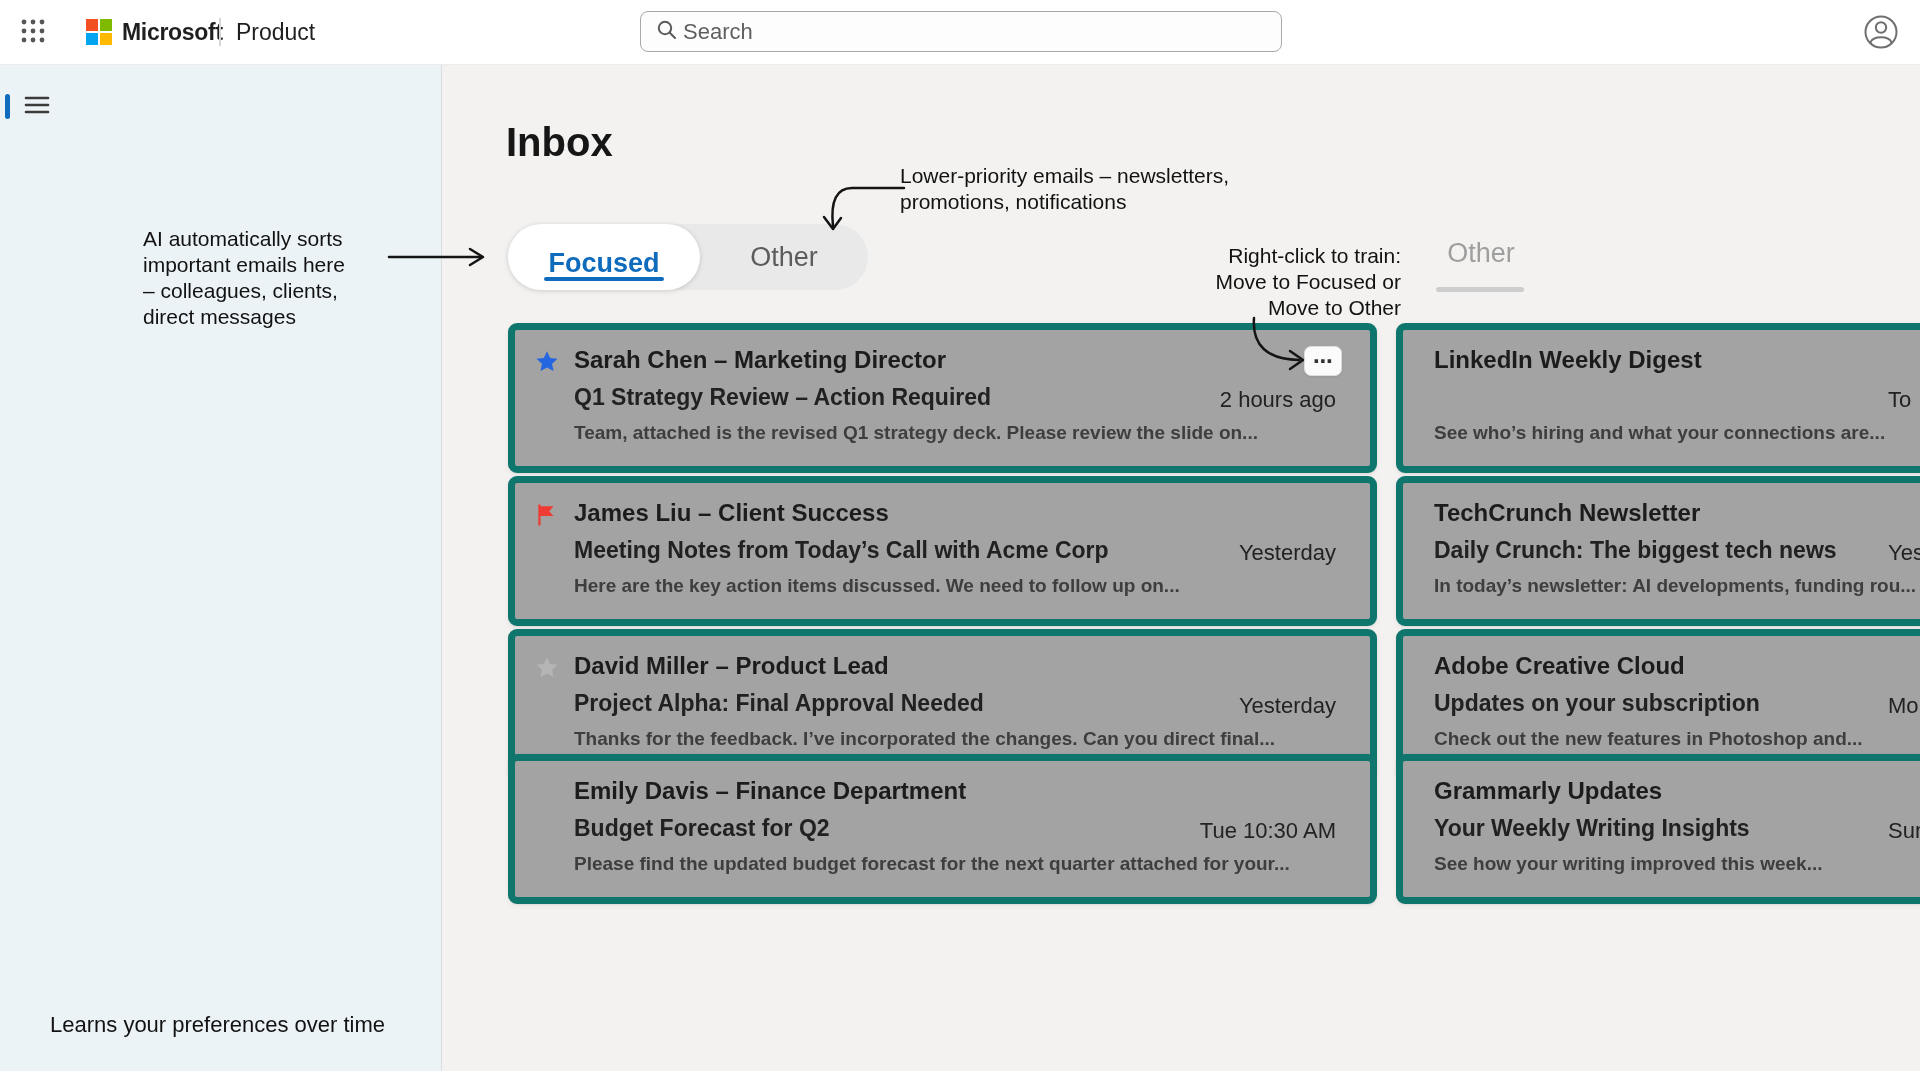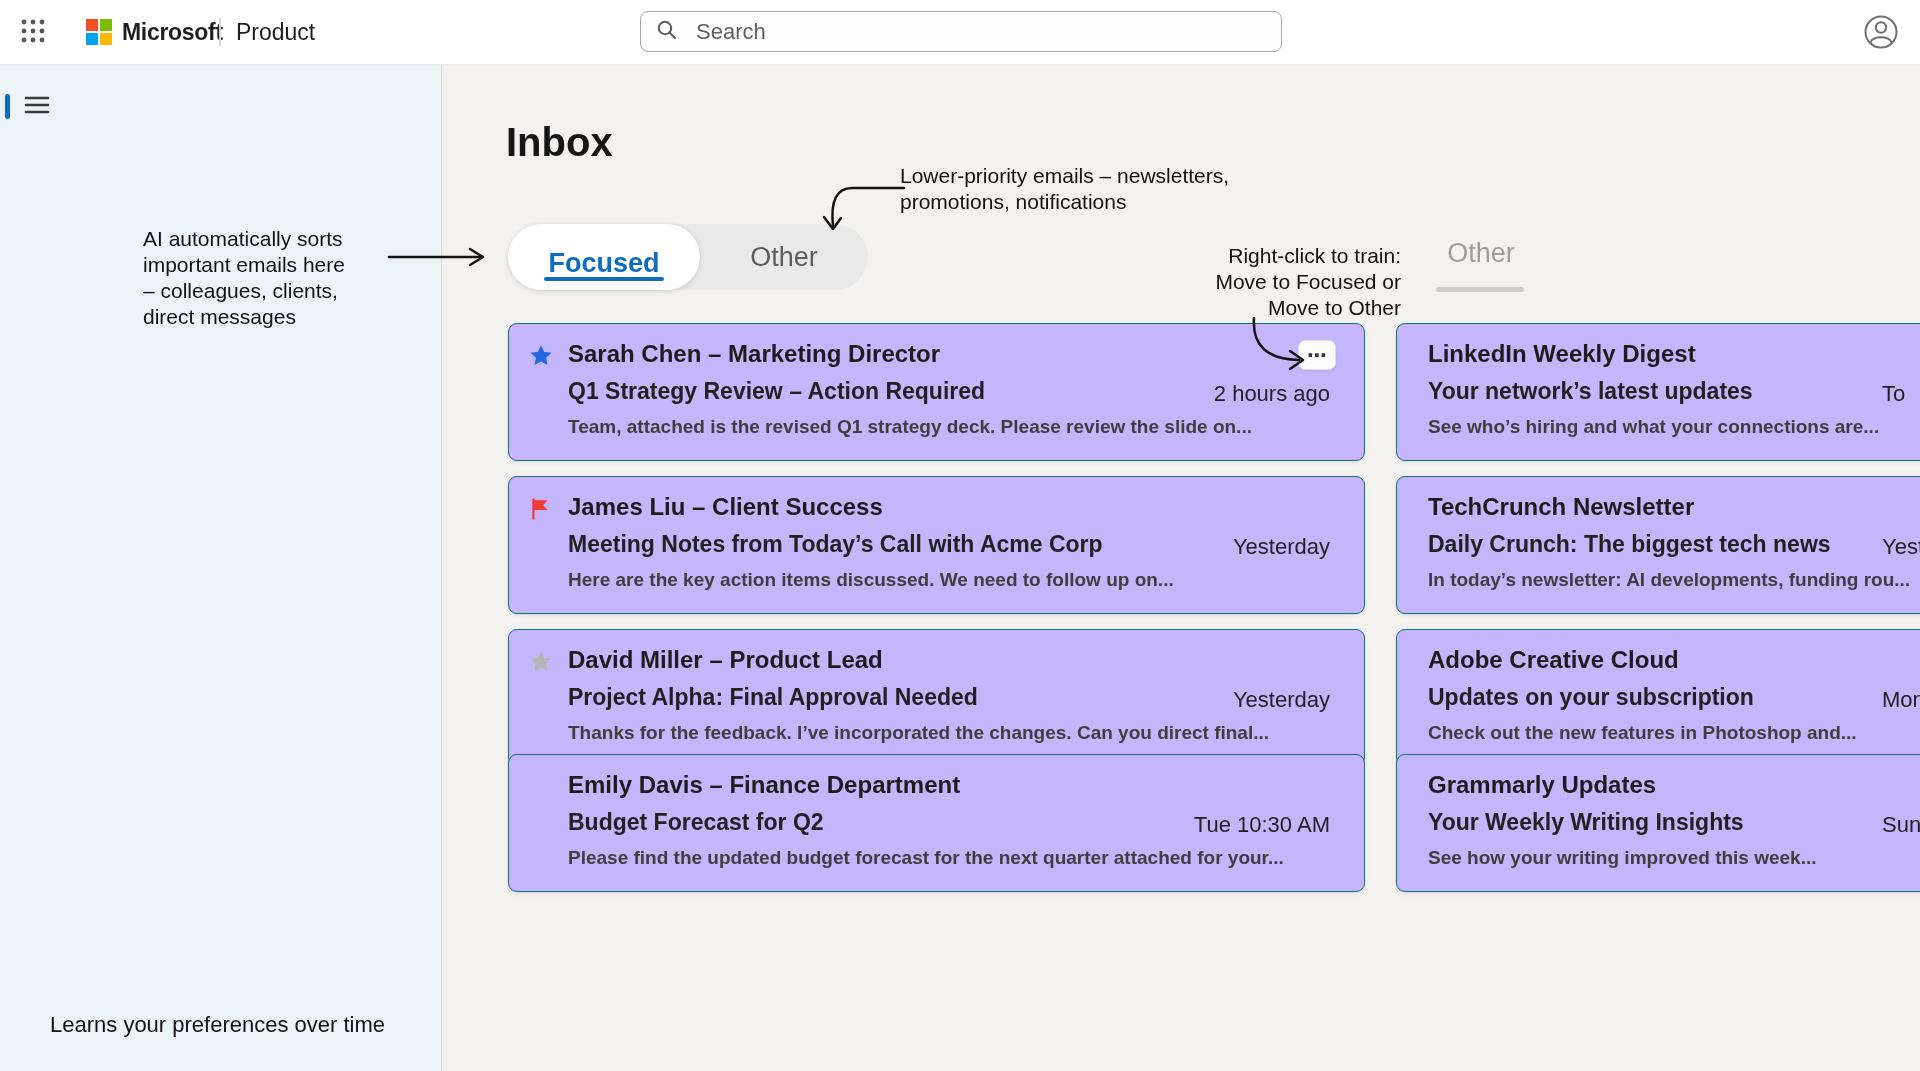--- a/index.html
+++ b/index.html
@@ -12,21 +12,21 @@
 
   
   .topbar{left:0;top:0;width:1920px;height:64px;background:#ffffff;border-bottom:1px solid #ececec;z-index:30;}
   .waffle-btn{left:14px;top:13px;width:38px;height:38px;border:none;background:transparent;cursor:pointer;display:flex;align-items:center;justify-content:center;padding:0;}
   .ms-logo{left:86px;top:19px;width:26px;height:26px;}
   .brand-name{left:122px;top:0;height:64px;display:flex;align-items:center;font-size:23px;font-weight:700;color:#1f1f1f;letter-spacing:-0.3px;}
   .brand-divider{left:219px;top:18px;width:2px;height:28px;background:#d6d6d6;}
   .app-name{left:236px;top:0;height:64px;display:flex;align-items:center;font-size:23px;font-weight:400;color:#1f1f1f;}
   .searchbox{left:640px;top:11px;width:642px;height:41px;background:#fdfdfd;border:1px solid #a9a9a9;border-radius:8px;display:flex;align-items:center;box-sizing:border-box;}
   .searchbox svg{margin-left:15px;flex:none;}
-  .searchbox input{border:none;outline:none;background:transparent;font-family:inherit;font-size:22px;color:#3d3d3d;margin-left:16px;width:540px;}
+  .searchbox input{border:none;outline:none;background:transparent;font-family:inherit;font-size:22px;color:#3d3d3d;margin-left:3px;width:540px;}
   .searchbox input::placeholder{color:#5f5f5f;opacity:1;}
   .avatar-btn{left:1861px;top:13px;width:40px;height:40px;border:none;background:transparent;padding:0;cursor:pointer;display:flex;align-items:center;justify-content:center;}
 
   
   .sidebar{left:0;top:64px;width:441px;height:1007px;background:#ecf3f6;border-right:1px solid #dcdcdc;z-index:5;}
   .nav-accent{left:5px;top:94px;width:5px;height:25px;border-radius:3px;background:var(--accent);z-index:8;}
   .hamburger-btn{left:20px;top:90px;width:34px;height:32px;border:none;background:transparent;cursor:pointer;padding:0;display:flex;align-items:center;justify-content:center;z-index:8;}
 
   
   .page-title{left:506px;top:120px;font-size:40px;font-weight:700;color:#161616;z-index:10;}
@@ -42,21 +42,21 @@
 
   
   .note{white-space:pre-line;font-size:21px;line-height:26px;font-weight:500;color:#121212;z-index:20;}
   .note-focused{left:143px;top:226px;width:260px;}
   .note-other{left:900px;top:163px;width:380px;}
   .note-train{left:1181px;top:243px;width:220px;text-align:right;}
   .note-learns{left:50px;top:1012px;width:400px;font-size:22px;line-height:26px;}
   .arrow{z-index:21;}
 
   
-  .card{position:absolute;background:#c4b5fd;border:1px solid #0f766e;border-radius:9px;box-shadow:0 1px 2px rgba(0,0,0,.06),0 2px 6px rgba(0,0,0,.05);z-index:10;cursor:pointer;}
+  .card{position:absolute;background:#a3a3a3;border:7px solid #0f766e;border-radius:9px;box-shadow:0 1px 2px rgba(0,0,0,.06),0 2px 6px rgba(0,0,0,.05);z-index:10;cursor:pointer;}
   .card-left{left:508px;width:855px;height:136px;}
   .card-right{left:1396px;width:630px;height:136px;}
   .row1{top:323px;} .row2{top:476px;} .row3{top:629px;} .row4{top:754px;}
   .mail-icon{position:absolute;left:19px;top:19px;width:26px;height:26px;}
   .sender{position:absolute;left:59px;top:16px;font-size:24px;font-weight:700;color:#1c1c1c;white-space:nowrap;}
   .subject{position:absolute;left:59px;top:54px;font-size:23px;font-weight:700;color:#212121;white-space:nowrap;}
   .preview{position:absolute;left:59px;top:92px;font-size:19px;font-weight:700;color:#3e3e3e;white-space:nowrap;}
   .time{position:absolute;right:34px;top:57px;font-size:22px;color:#222222;white-space:nowrap;}
   .card-right .sender{left:31px;} .card-right .subject{left:31px;} .card-right .preview{left:31px;}
   .card-right .time{right:auto;left:485px;}
@@ -218,21 +218,20 @@
 
 <article class="card card-left row4">
   <div class="sender">Emily Davis – Finance Department</div>
   <div class="subject">Budget Forecast for Q2</div>
   <div class="preview">Please find the updated budget forecast for the next quarter attached for your...</div>
   <div class="time">Tue 10:30 AM</div>
 </article>
 
 <article class="card card-right row1">
   <div class="sender">LinkedIn Weekly Digest</div>
-  <div class="subject">Your network’s latest updates</div>
   <div class="preview">See who’s hiring and what your connections are...</div>
   <div class="time">To</div>
 </article>
 
 <article class="card card-right row2">
   <div class="sender">TechCrunch Newsletter</div>
   <div class="subject">Daily Crunch: The biggest tech news</div>
   <div class="preview">In today’s newsletter: AI developments, funding rou...</div>
   <div class="time">Yest</div>
 </article>

